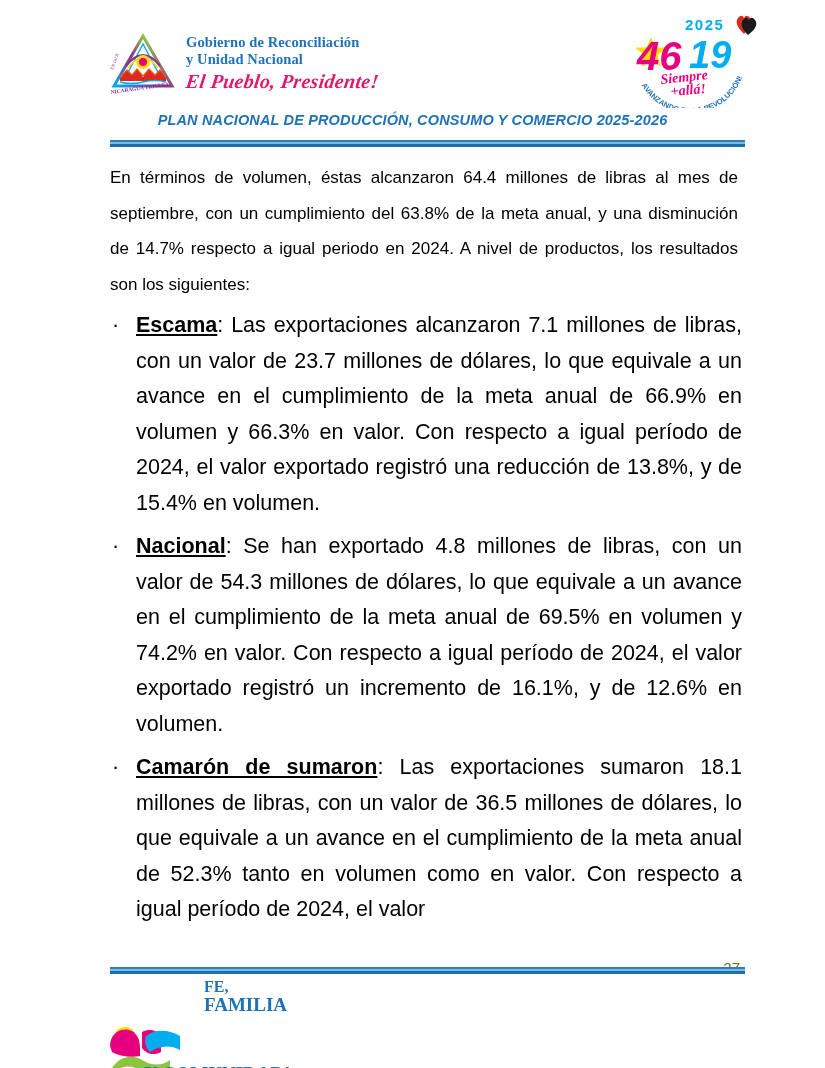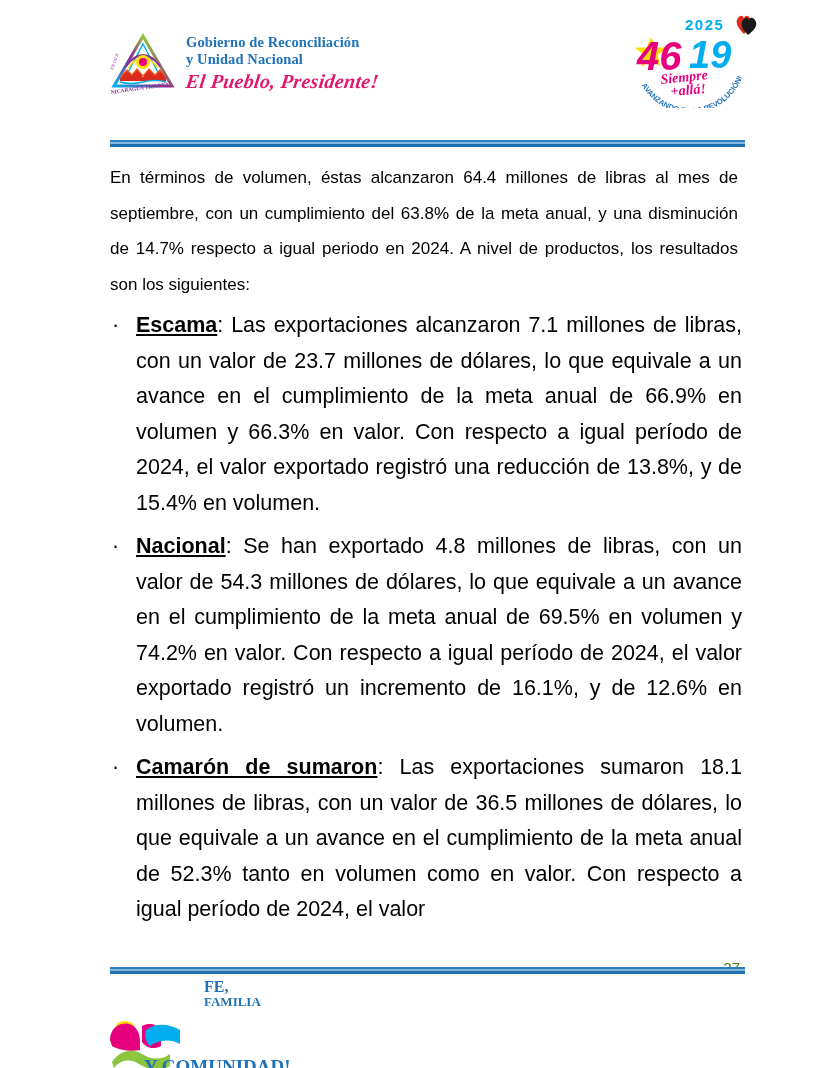--- a/index.html
+++ b/index.html
@@ -174,21 +174,21 @@
   .ribbon { width: 96px; height: 62px; flex: 0 0 auto; }
   .ribbon svg { display: block; }
   .footer-text {
     margin-left: 2px;
     font-family: "Liberation Serif", serif;
     font-weight: bold;
     color: #1f72b8;
     line-height: 1.08;
   }
   .ft1 { font-size: 16px; }
-  .ft2 { font-size: 13px; }
+  .ft2 { font-size: 19px; }
   .ft3 { font-size: 19px; margin-left: -60px; margin-top: 48px; }
 </style>
 </head>
 <body>
 
 <div class="page-header">
 
   <div class="gov-logo">
     <div class="seal">
       <svg viewBox="0 0 78 78" width="78" height="78">
@@ -247,20 +247,21 @@
       <text x="34" y="76" font-family="Liberation Serif, serif" font-size="14" font-style="italic" font-weight="bold" fill="#e6007e" transform="rotate(-6 34 76)">Siempre</text>
       <text x="44" y="88" font-family="Liberation Serif, serif" font-size="14" font-style="italic" font-weight="bold" fill="#e6007e" transform="rotate(-5 44 88)">+allá!</text>
 
       <path id="arcPath" d="M12 72 A 56 56 0 0 0 118 60" fill="none"></path>
       <text font-family="Liberation Sans, sans-serif" font-size="7.5" font-weight="bold" fill="#1f72b8">
         <textPath href="#arcPath" startOffset="4%">AVANZANDO EN LA REVOLUCIÓN!</textPath>
       </text>
     </svg>
   </div>
 
+  <div class="banner-title">PLAN NACIONAL DE PRODUCCIÓN, CONSUMO Y COMERCIO 2025-2026</div>
 </div>
 
 <div class="rule rule-header">
   <div class="bar-dark"></div>
   <div class="bar-light"></div>
   <div class="bar-dark2"></div>
 </div>
 
 <div class="content">
 

